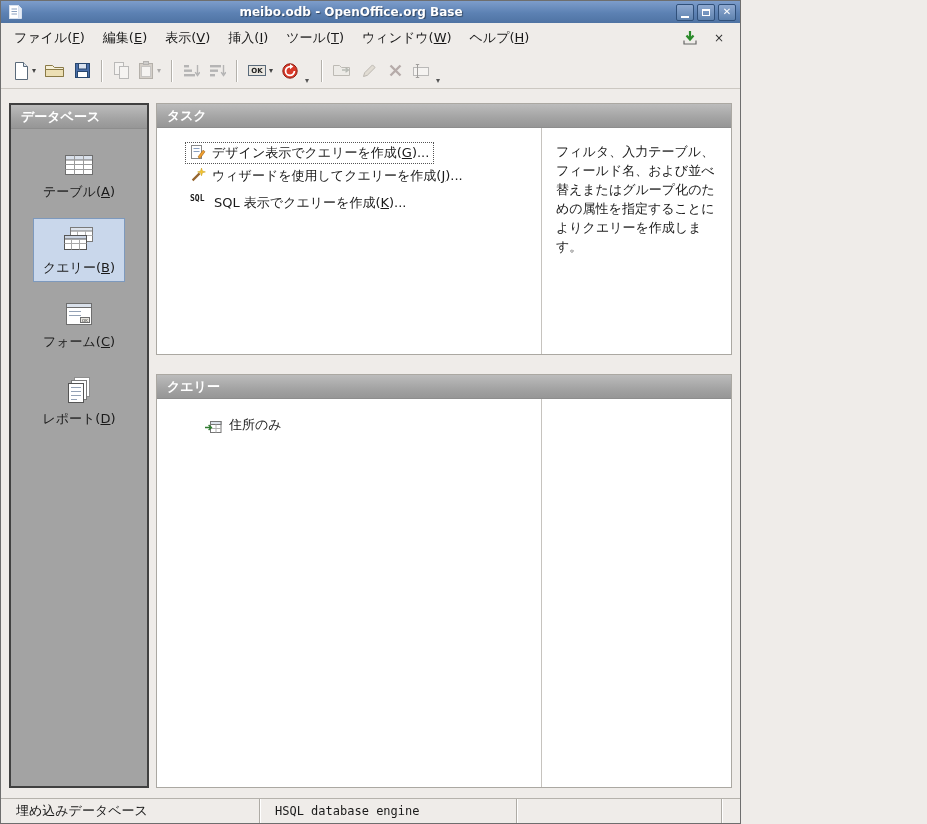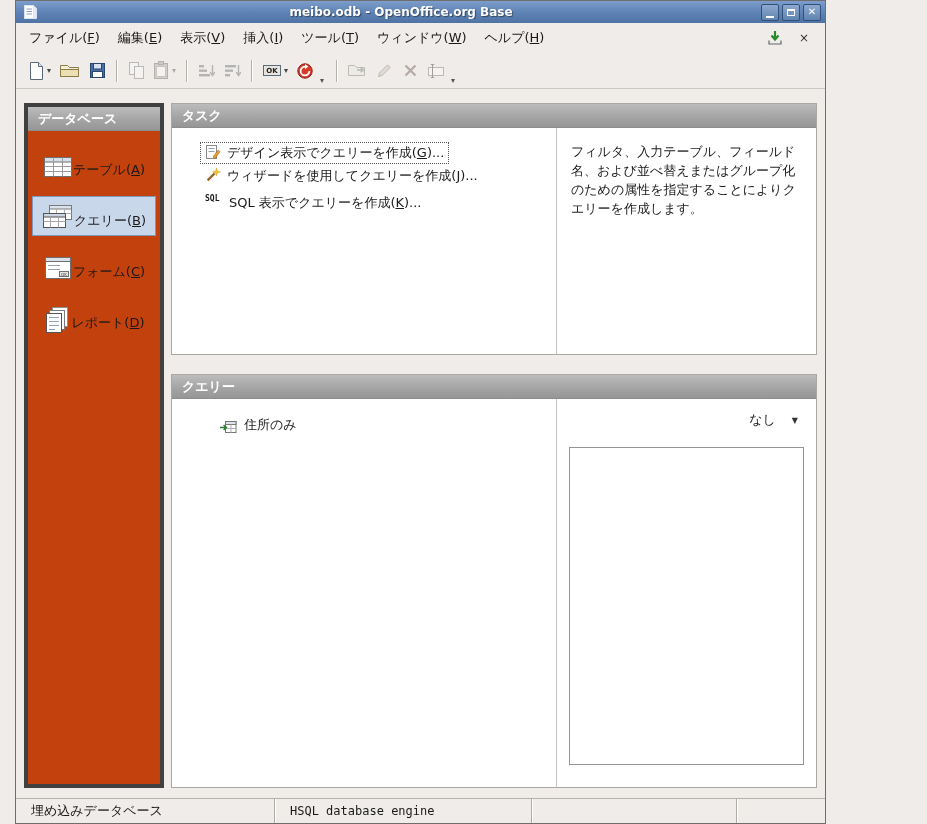--- a/index.html
+++ b/index.html
@@ -1,19 +1,19 @@
 <!DOCTYPE html>
 <html><head>
 <meta charset="utf-8">
 <style>
   * { margin:0; padding:0; box-sizing:border-box; }
   html,body { width:927px; height:824px; overflow:hidden; }
   body { font-family:"DejaVu Sans",sans-serif; font-size:13px; color:#1a1a1a; background:#efece9; }
 
-  .window { width:811px; height:824px; display:flex; flex-direction:column; border:1px solid #6e6e6e; background:#efece9;margin-left:15px; }
+  .window { width:741px; height:824px; display:flex; flex-direction:column; border:1px solid #6e6e6e; background:#efece9; }
 
   
   .titlebar { height:22px; flex:0 0 22px; background:linear-gradient(180deg,#7d9dcb 0%,#5c81b3 55%,#4f73a3 100%); display:flex; align-items:center; padding:0 4px; }
   .title-icon { width:15px; height:15px; margin:0 3px; display:flex; align-items:center; }
   .title-text { flex:1; text-align:center; color:#fff; font-weight:bold; font-size:12px; text-shadow:1px 1px 1px rgba(0,0,0,.45); white-space:nowrap; overflow:hidden; }
   .win-buttons { display:flex; gap:3px; }
   .win-btn { width:18px; height:17px; border:1px solid #30507a; border-radius:2px; background:linear-gradient(180deg,#8fa9d1,#5f83af); display:flex; align-items:center; justify-content:center; color:#fff; font-size:10px; line-height:1; }
   .glyph-min { width:8px; height:2px; background:#fff; margin-top:9px; }
   .glyph-max { width:8px; height:7px; border:1px solid #fff; border-top-width:2px; }
 
@@ -30,23 +30,23 @@
   .caret { font-size:8px; color:#444; margin-left:2px; }
   .tb-sep { width:1px; height:22px; background:#b4b1ab; box-shadow:1px 0 0 #fff; margin:0 6px; flex:0 0 1px; }
   .tb-overflow { font-size:8px; color:#555; align-self:flex-end; margin:0 6px 3px 2px; }
 
   
   .content { flex:1 1 auto; min-height:0; display:flex; gap:7px; padding:14px 8px 10px 8px; }
 
   .panel-header { height:24px; flex:0 0 24px; background:linear-gradient(180deg,#bcbcbc 0%,#a3a3a3 60%,#969696 100%); border-bottom:1px solid #8d8d8d; color:#fff; font-weight:bold; display:flex; align-items:center; padding:0 10px; }
 
   
-  .sidebar { width:140px; flex:0 0 140px; border:4px solid #404040; display:flex; flex-direction:column; background:#c2410c; }
+  .sidebar { width:140px; flex:0 0 140px; border:2px solid #404040; display:flex; flex-direction:column; background:#a3a3a3; }
   .side-items { flex:1; display:flex; flex-direction:column; align-items:center; padding-top:16px; gap:12px; }
-  .side-item { display:flex; flex-direction:row; align-items:center; padding:7px 9px 4px 9px; border:1px solid transparent; cursor:default; min-width:72px; }
+  .side-item { display:flex; flex-direction:column; align-items:center; padding:7px 9px 4px 9px; border:1px solid transparent; cursor:default; min-width:72px; }
   .side-item.selected { background:#c9d7eb; border-color:#7d99bd;text-align:right; }
   .side-label { margin-top:6px; }
 
   
   .main { flex:1; display:flex; flex-direction:column; gap:19px; min-width:0; }
   .panel { border:1px solid #aba8a2; display:flex; flex-direction:column; background:#fff; }
   .tasks-panel { flex:0 0 252px; }
   .queries-panel { flex:1; min-height:0; }
   .panel-body { flex:1; display:flex; min-height:0; background:#fff; }
   .v-divider { width:1px; flex:0 0 1px; background:#c6c3be; }
@@ -372,27 +372,20 @@
                     <rect x="6.5" y="1.5" width="10.5" height="3" fill="#dde3ec" stroke="#777"></rect>
                     <line x1="12" y1="4.5" x2="12" y2="12.5" stroke="#b0b0b0"></line>
                     <line x1="6.5" y1="8.5" x2="17" y2="8.5" stroke="#b0b0b0"></line>
                     <path d="M1 7.5 h6 M4.6 5 L7.4 7.5 L4.6 10" stroke="#2f7a2f" stroke-width="1.4" fill="none"></path>
                   </svg>
                 </span>
               <span>住所のみ</span>
             </span>
           </div>
           <div class="v-divider"></div>
-          <div class="preview-pane">
-            <span class="preview-dropdown">
-              <span>なし</span>
-              <span class="dd-caret">▼</span>
-            </span>
-            <div class="preview-box"></div>
-          </div>
         </div>
       </div>
 
     </div>
   </div>
 
   <div class="statusbar">
     <div class="sb-seg sb-1">埋め込みデータベース</div>
     <div class="sb-seg sb-2">HSQL database engine</div>
     <div class="sb-seg sb-3"></div>

